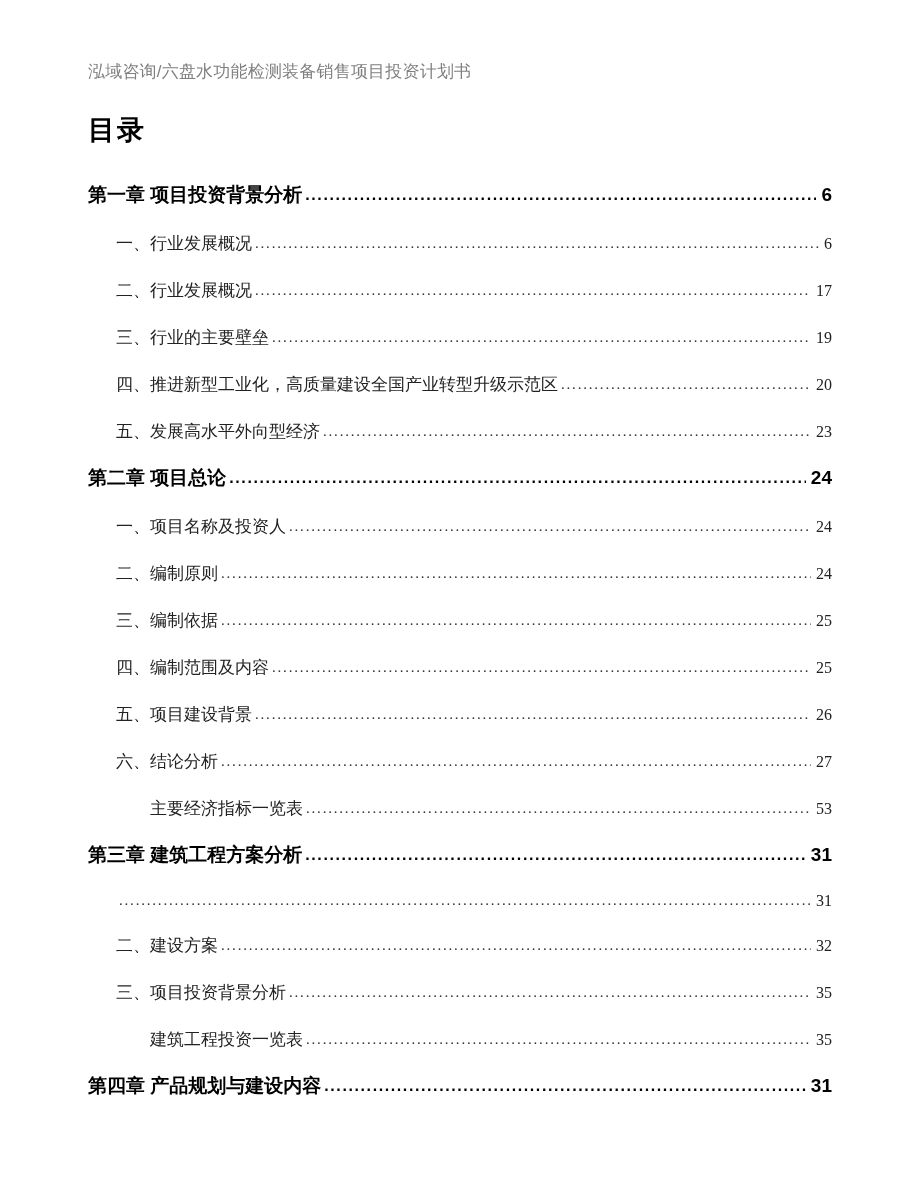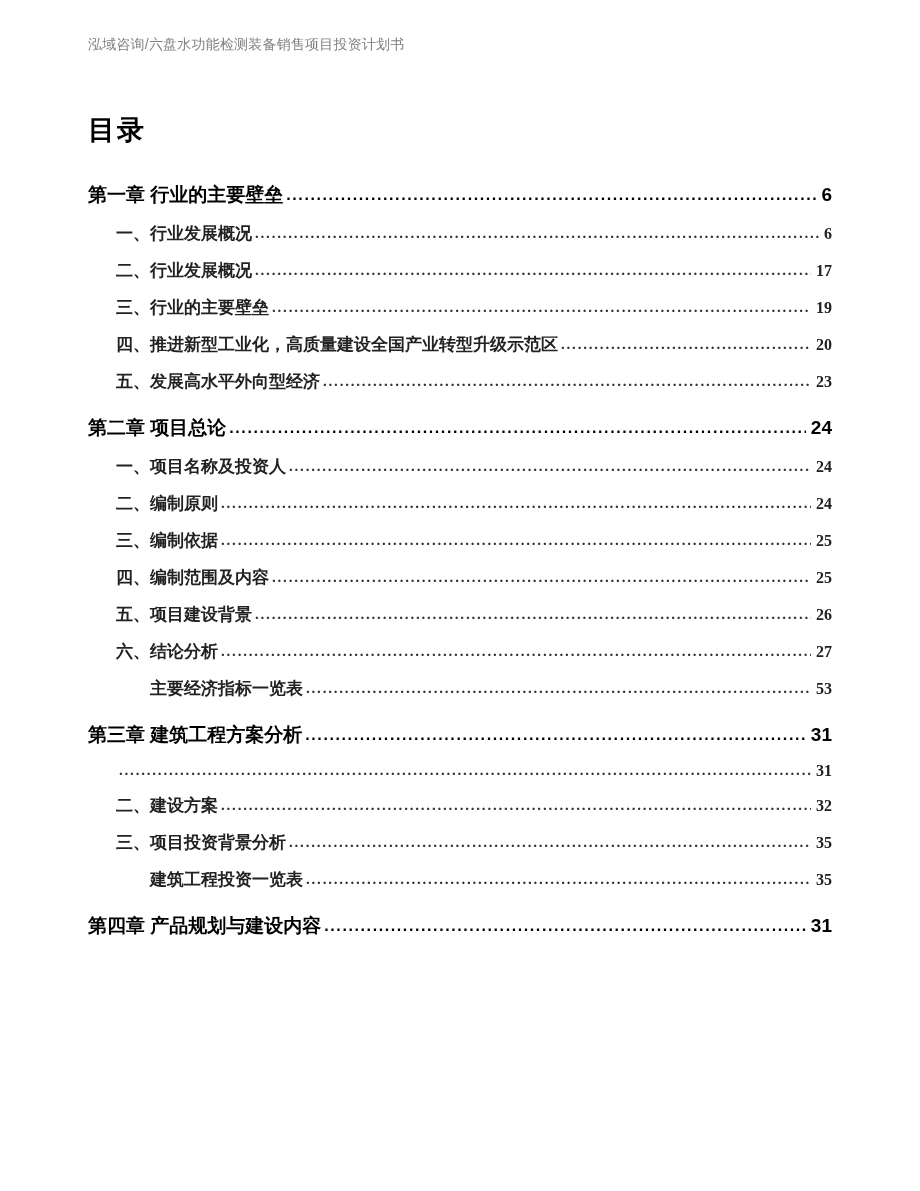--- a/index.html
+++ b/index.html
@@ -18,23 +18,23 @@
   .page {
     width: 920px;
     height: 1191px;
     position: relative;
     box-sizing: border-box;
     padding: 0 88px;
   }
   .header {
     position: absolute;
     left: 88px;
-    top: 36px;
-    font-family: "Liberation Sans", "DejaVu Sans", sans-serif;
-    font-size: 14px;
+    top: 60px;
+    font-family: "Liberation Sans", "DejaVu Sans", sans-serif;
+    font-size: 17px;
     color: #7f7f7f;
     letter-spacing: 0.2px;
     white-space: nowrap;
   }
   .toc-title {
     text-align: left;
     font-family: "Liberation Sans", "DejaVu Sans", sans-serif;
     font-weight: bold;
     font-size: 27px;
     color: #000;
@@ -59,25 +59,24 @@
     margin-top: 22px;
     margin-bottom: 6px;
     padding-left: 0;
   }
   .lvl1 .dots {
     font-weight: bold;
   }
   
   .lvl2 {
     font-size: 17px;
-    margin-top: 14px;
+    margin-top: 24px;
     margin-bottom: 6px;
     padding-left: 28px;
     color: #222;
-    font-weight: bold;
   }
   .entry-label {
     white-space: nowrap;
     flex: 0 0 auto;
   }
   .num-col {
     display: inline-block;
     min-width: 34px;
   }
   .dots {
@@ -114,21 +113,21 @@
 <body>
 
 <div class="page">
 
   <div class="header">泓域咨询/六盘水功能检测装备销售项目投资计划书</div>
 
   <div class="toc-title">目录</div>
 
   <div class="toc" id="toc-list">
       <div class="toc-entry lvl1">
-        <span class="entry-label"><span>第一章 行业的主要壁垒</span></span>
+        <span class="entry-label"><span>第一章 项目投资背景分析</span></span>
         <span class="dots">...........................................................................................................................................</span>
         <span class="page-no">6</span>
       </div>
       <div class="toc-entry lvl2">
         <span class="entry-label"><span class="num-col">一、</span><span>行业发展概况</span></span>
         <span class="dots">...........................................................................................................................................</span>
         <span class="page-no">6</span>
       </div>
       <div class="toc-entry lvl2">
         <span class="entry-label"><span class="num-col">二、</span><span>行业发展概况</span></span>

